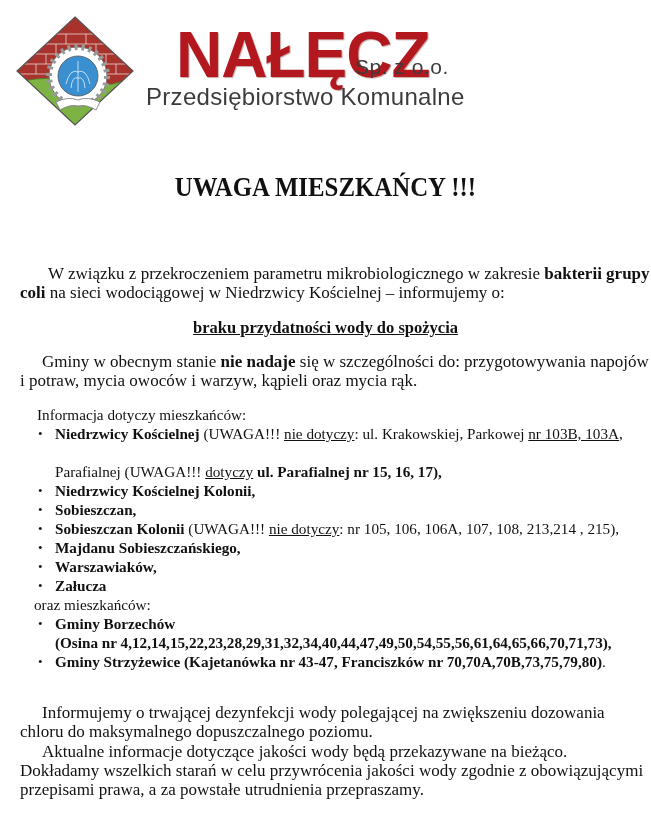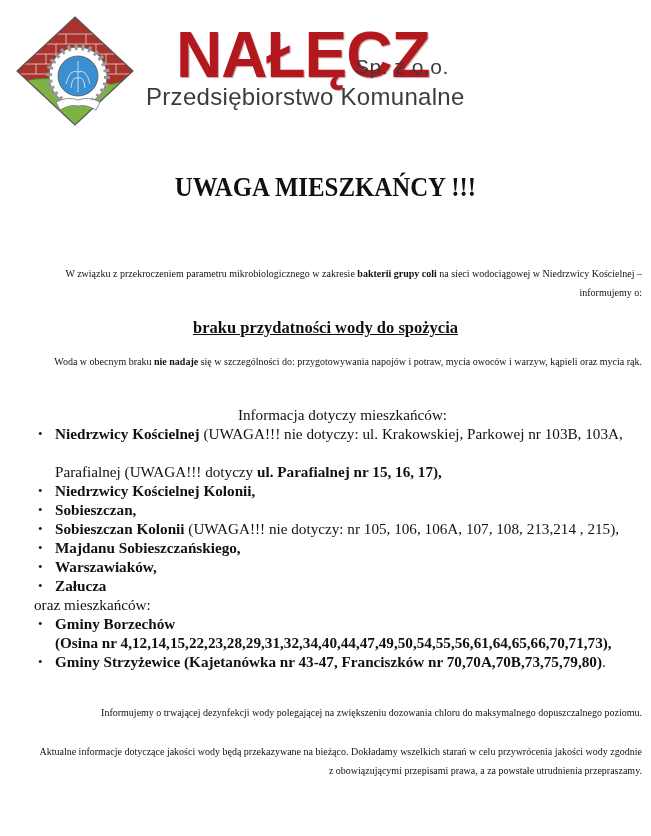--- a/index.html
+++ b/index.html
@@ -28,40 +28,40 @@
     font-family: "Liberation Sans", "DejaVu Sans", sans-serif;
     font-size: 24px; color: #3c3c3c; letter-spacing: 0.3px;
   }
   .title {
     position: absolute; left: 0; width: 651px; top: 172px; text-align: center;
     font-family: "Liberation Serif", "DejaVu Serif", serif;
     font-weight: bold; font-size: 27px; color: #111;
     transform: scaleX(0.92); transform-origin: center;
   }
   .body-text {
-    position: absolute; left: 12px; width: 630px;
-    font-size: 10px; line-height: 19px; text-align: right;
+    position: absolute; left: 20px; width: 630px;
+    font-size: 17px; line-height: 19px;
   }
   .p-intro { top: 264px; }
   .indent { display: inline-block; width: 28px; }
   .indent-small { display: inline-block; width: 22px; }
   .subtitle {
     position: absolute; left: 0; width: 651px; top: 318px; text-align: center;
     font-weight: bold; font-size: 16.5px; text-decoration: underline;
   }
   .p-water { top: 352px; }
   .info-block { position: absolute; left: 12px; top: 405px; width: 636px; font-size: 15.2px; line-height: 19px; }
-  .info-label { padding-left: 25px; text-align: center; }
+  .info-label { padding-left: 25px; }
   ul.places { list-style: none; margin: 0; padding: 0; }
   ul.places li { position: relative; padding-left: 43px; }
   ul.places li .bullet {
     position: absolute; left: 26px; top: 0; font-size: 13px;
   }
   .b { font-weight: bold; }
-  .u { }
+  .u { text-decoration: underline; }
   .oraz { padding-left: 22px; }
   .p-disinf { top: 687px; margin-top: 16px; }
   .p-actual { top: 742px; }
 </style>
 </head>
 <body>
 
 <div class="header">
   <svg class="logo-mark" viewBox="0 0 118 110">
     <defs>
@@ -108,21 +108,21 @@
   <div class="brand-suffix">Sp. z o.o.</div>
   <div class="brand-sub">Przedsiębiorstwo Komunalne</div>
 </div>
 
 <div class="title">UWAGA MIESZKAŃCY !!!</div>
 
 <div class="body-text p-intro"><span class="indent"></span><span>W związku z przekroczeniem parametru mikrobiologicznego w zakresie </span><span class="b">bakterii grupy coli</span><span> na sieci wodociągowej w Niedrzwicy Kościelnej – informujemy o:</span></div>
 
 <div class="subtitle">braku przydatności wody do spożycia</div>
 
-<div class="body-text p-water"><span class="indent-small"></span><span>Woda w obecnym braku </span><span class="b">nie nadaje</span><span> się w szczególności do: przygotowywania napojów i potraw, mycia owoców i warzyw, kąpieli oraz mycia rąk.</span></div>
+<div class="body-text p-water"><span class="indent-small"></span><span>Gminy w obecnym stanie </span><span class="b">nie nadaje</span><span> się w szczególności do: przygotowywania napojów i potraw, mycia owoców i warzyw, kąpieli oraz mycia rąk.</span></div>
 
 <div class="info-block">
   <div class="info-label">Informacja dotyczy mieszkańców:</div>
   <ul class="places">
     <li>
       <span class="bullet">•</span>
       <span class="b">Niedrzwicy Kościelnej</span><span> (UWAGA!!! </span><span class="u">nie dotyczy</span><span>: ul. Krakowskiej, Parkowej </span><span class="u">nr 103B, 103A</span><span>,</span><br>
       <br>
       <span>Parafialnej (UWAGA!!! </span><span class="u">dotyczy</span><span class="b"> ul. Parafialnej nr 15, 16, 17),</span>
     </li>

